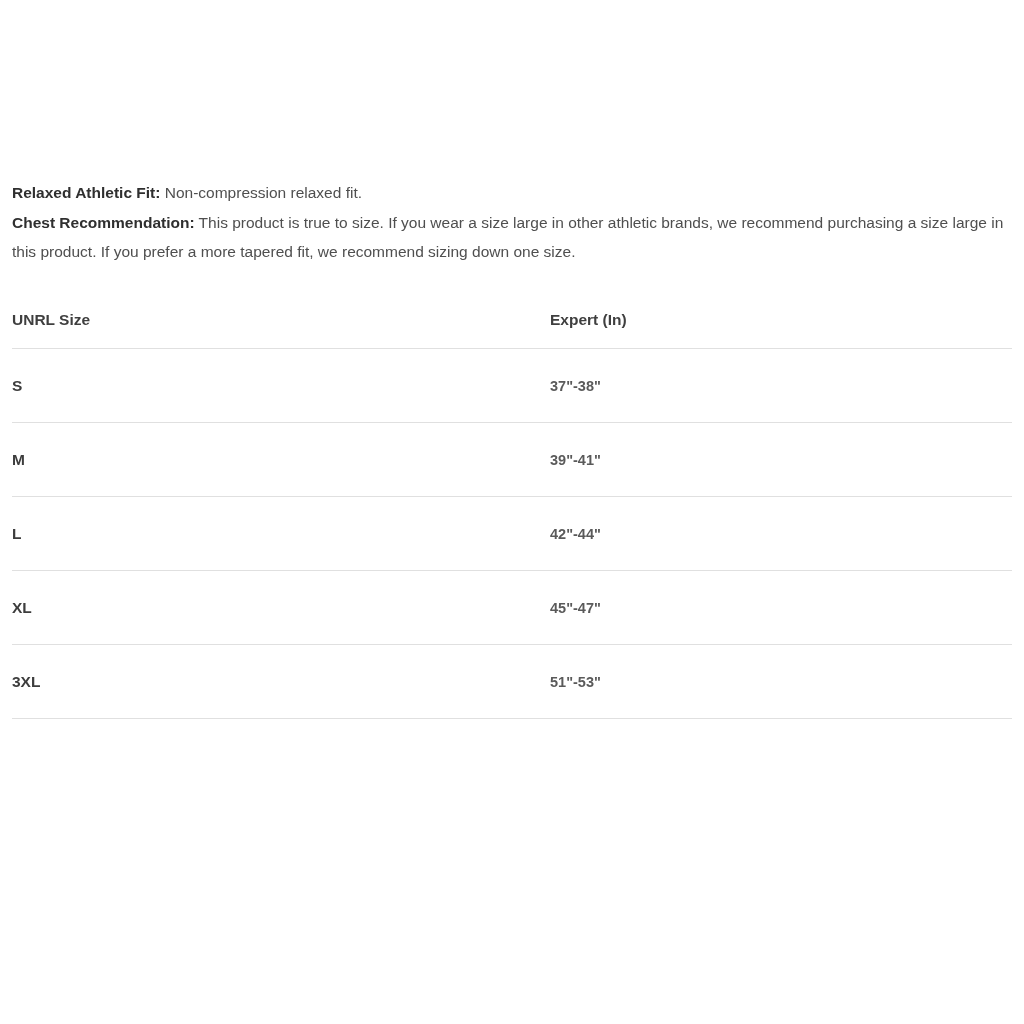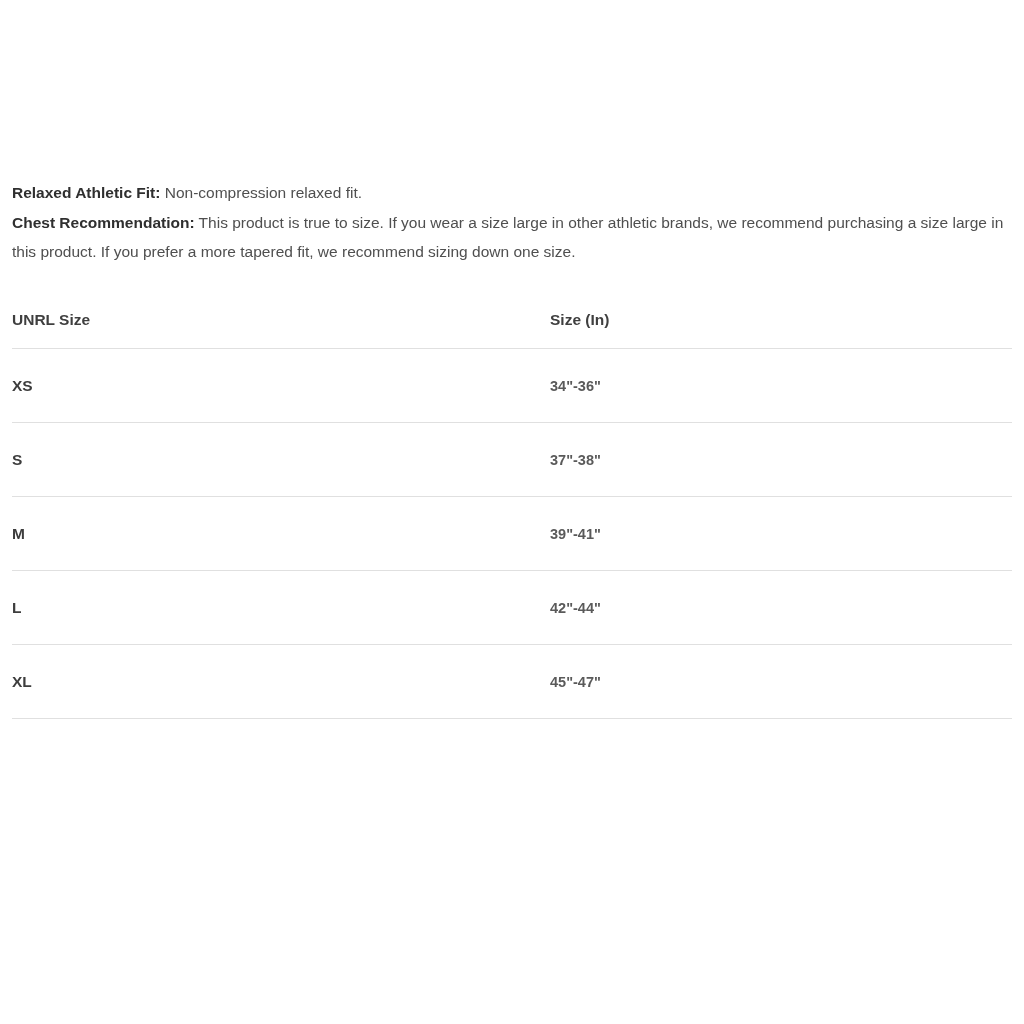--- a/index.html
+++ b/index.html
@@ -96,41 +96,41 @@
     </div>
 
     <table class="size-table">
       <colgroup>
         <col class="c1">
         <col class="c2">
       </colgroup>
       <thead>
         <tr>
           <th>UNRL Size</th>
-          <th>Size (In)</th>
+          <th>Expert (In)</th>
         </tr>
       </thead>
       <tbody>
-        <tr>
-          <td class="size-cell">XS</td>
-          <td class="chest-cell">34"-36"</td>
-        </tr>
         <tr>
           <td class="size-cell">S</td>
           <td class="chest-cell">37"-38"</td>
         </tr>
         <tr>
           <td class="size-cell">M</td>
           <td class="chest-cell">39"-41"</td>
         </tr>
         <tr>
           <td class="size-cell">L</td>
           <td class="chest-cell">42"-44"</td>
         </tr>
         <tr>
           <td class="size-cell">XL</td>
           <td class="chest-cell">45"-47"</td>
         </tr>
+        <tr>
+          <td class="size-cell">3XL</td>
+          <td class="chest-cell">51"-53"</td>
+        </tr>
       </tbody>
     </table>
 
   </div>
 </div>
 
 </body></html>

